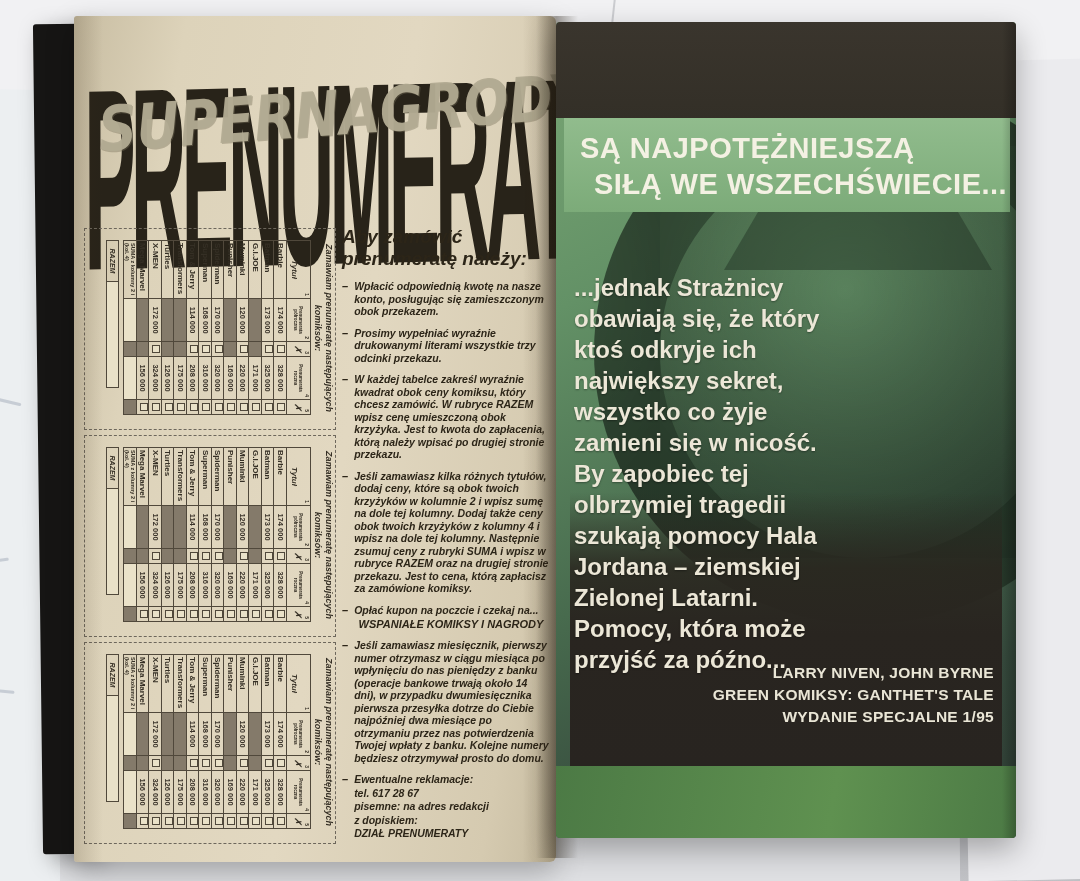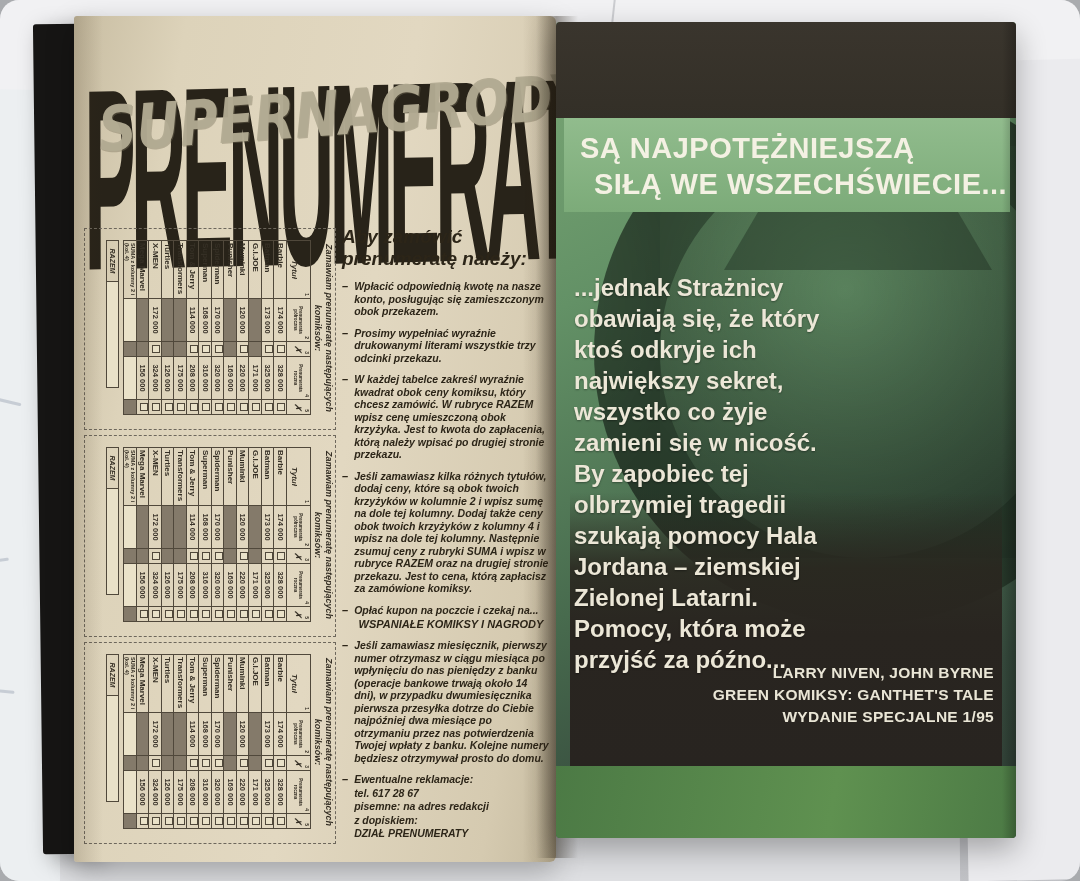--- a/index.html
+++ b/index.html
@@ -1,18 +1,18 @@
 <!DOCTYPE html>
 <html><head>
 <meta charset="utf-8">
 <style>
   html,body{margin:0;padding:0;background:#a9abae;}
   *{box-sizing:border-box;font-family:"Liberation Sans",sans-serif;}
   #stage{position:relative;width:1080px;height:881px;overflow:hidden;
-         background:linear-gradient(140deg,#c2c3c6 0%,#cfd0d3 45%,#bfc0c4 100%);border-radius:19px;}
+         background:linear-gradient(140deg,#c2c3c6 0%,#cfd0d3 45%,#bfc0c4 100%);}
   
   .sheet{position:absolute;background:#f1f1f3;}
   #sheet-top{left:-30px;top:-40px;width:1160px;height:150px;transform:rotate(-.8deg);
              box-shadow:0 2px 6px rgba(0,0,0,.12);}
   #sheet-top .crease{position:absolute;left:640px;top:0;width:2px;height:150px;background:#cbccd0;transform:rotate(7deg);}
   #sheet-right{left:960px;top:60px;width:140px;height:820px;background:#ebebee;transform:rotate(-1.2deg);}
   #sheet-left{left:-20px;top:90px;width:110px;height:800px;background:#eceff1;transform:rotate(1deg);}
   .pen-mark{position:absolute;height:3px;border-radius:2px;background:#aab0bd;opacity:.55;}
   #sheet-bottom{left:60px;top:836px;width:900px;height:60px;background:#dfe0e3;transform:rotate(-.4deg);}
 

